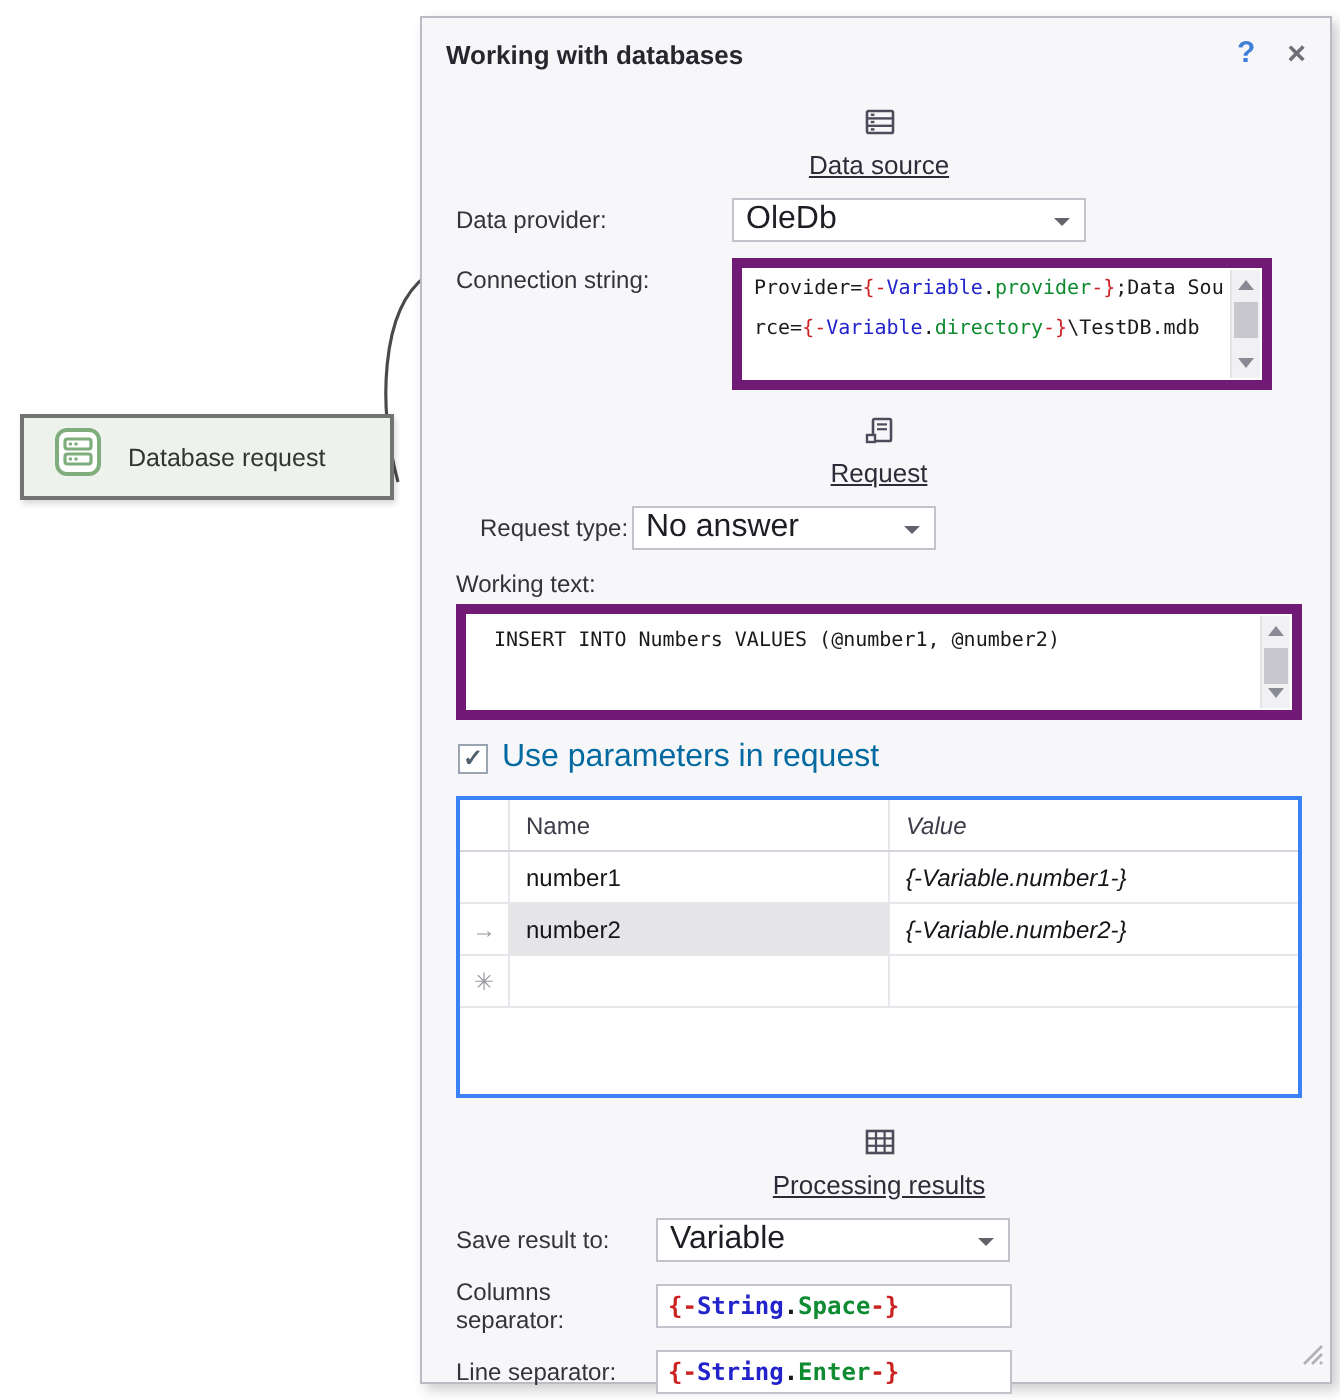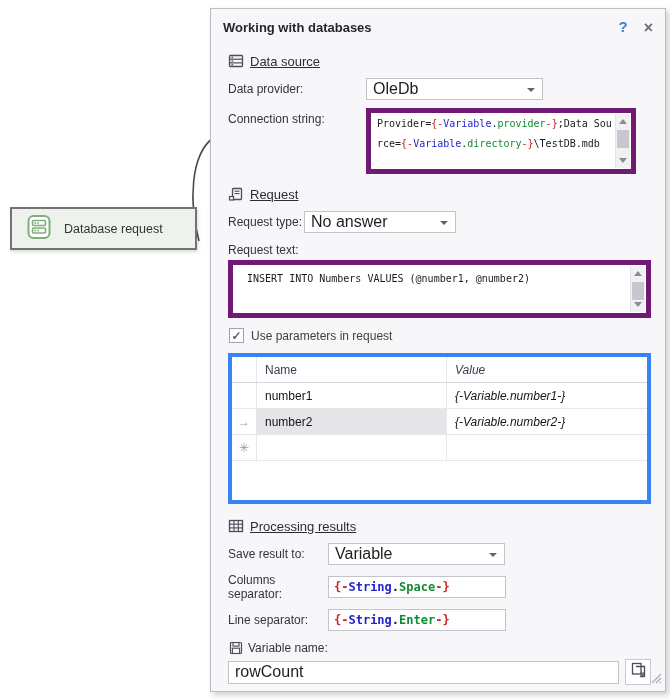--- a/index.html
+++ b/index.html
@@ -28,31 +28,31 @@
     box-shadow:3px 3px 6px rgba(60,60,70,.25);
   }
   .titlebar {
     display:flex; align-items:flex-end; padding:9px 12px 6px 12px;
   }
   .title { font-size:13px; font-weight:bold; color:#26262e; flex:1; }
   .help-btn { color:#3f7fd6; font-weight:bold; font-size:15px; margin-right:16px; cursor:pointer; }
   .close-btn { color:#6f6f78; font-size:16px; font-weight:bold; cursor:pointer; line-height:14px; }
   .content { padding:0 14px 0 17px; }
   
-  .sec-header { display:flex; align-items:center; gap:6px; margin-top:12px; margin-bottom:9px; }
+  .sec-header { display:flex; align-items:center; gap:6px; margin-top:12px; margin-bottom:9px;flex-direction:column; }
   .sec-header .sec-title {
     font-size:13px; color:#2c2c38; text-decoration:underline; cursor:pointer;
   }
   .sec-icon { width:16px; height:16px; flex:0 0 16px; }
   
   .frow { display:flex; align-items:center; margin-bottom:8px; }
   .frow.top { align-items:flex-start; }
   .lbl { font-size:12px; color:#33333b; }
   .lbl-ds { width:138px; flex:0 0 138px; }
-  .lbl-rt { width:76px; flex:0 0 76px; }
+  .lbl-rt { width:76px; flex:0 0 76px;margin-left:12px; }
   .lbl-pr { width:100px; flex:0 0 100px; }
   .btn {
     width:177px; height:22px; background:#ffffff; border:1px solid #c3c3cb;
     font-size:12px; color:#2a2a33; display:flex; align-items:center; justify-content:center;
     cursor:pointer;
   }
   .combo {
     width:177px; height:22px; background:#ffffff; border:1px solid #c3c3cb;
     display:flex; align-items:center; padding-left:6px; font-size:16px; color:#1d1d24;
     position:relative; cursor:pointer;
@@ -92,24 +92,24 @@
   .seg-r { color:#cc2222; }
   .seg-b { color:#2323cc; }
   .seg-g { color:#0f8c32; }
   
   .cb-row { display:flex; align-items:center; gap:7px; margin:10px 0 10px 1px; }
   .checkbox {
     width:15px; height:15px; background:#ffffff; border:1px solid #9aa5b1;
     display:flex; align-items:center; justify-content:center; cursor:pointer;
     font-size:12px; font-weight:bold; color:#51616e; line-height:1;
   }
-  .cb-label { font-size:12px; color:#404040; }
+  .cb-label { font-size:16px; color:#0369a1; }
   
   .ptable {
-    background:#ffffff; border:4px solid #3b82f6; height:151px; overflow:hidden;
+    background:#ffffff; border:2px solid #3b82f6; height:151px; overflow:hidden;
     font-size:12px;
   }
   .trow { display:flex; height:26px; border-bottom:1px solid #e7e7eb; }
   .trow.thead { border-bottom:1px solid #d4d4dc; color:#3d3d4a; }
   .tc-gut {
     width:25px; flex:0 0 25px; border-right:1px solid #e7e7eb;
     display:flex; align-items:center; justify-content:center; color:#9a9aa2;
   }
   .tc-name { width:190px; flex:0 0 190px; border-right:1px solid #e7e7eb; display:flex; align-items:center; padding-left:8px; }
   .tc-value { flex:1; display:flex; align-items:center; padding-left:8px;font-style:italic; }
@@ -206,21 +206,21 @@
     </div>
 
     <div class="frow">
       <span class="lbl lbl-rt">Request type:</span>
       <div class="combo combo-sm">
         <span>No answer</span>
         <span class="arr"></span>
       </div>
     </div>
 
-    <div class="lbl mb3" style="margin-top:10px;">Request text:</div>
+    <div class="lbl mb3" style="margin-top:10px;">Working text:</div>
     <div class="codebox rt-box">
       <div class="rt-inner seg-k">INSERT INTO Numbers VALUES (@number1, @number2)</div>
       <div class="vsb">
         <span class="sb-up"></span>
         <span class="sb-thumb"></span>
         <span class="sb-down"></span>
       </div>
     </div>
 
     <div class="cb-row">

